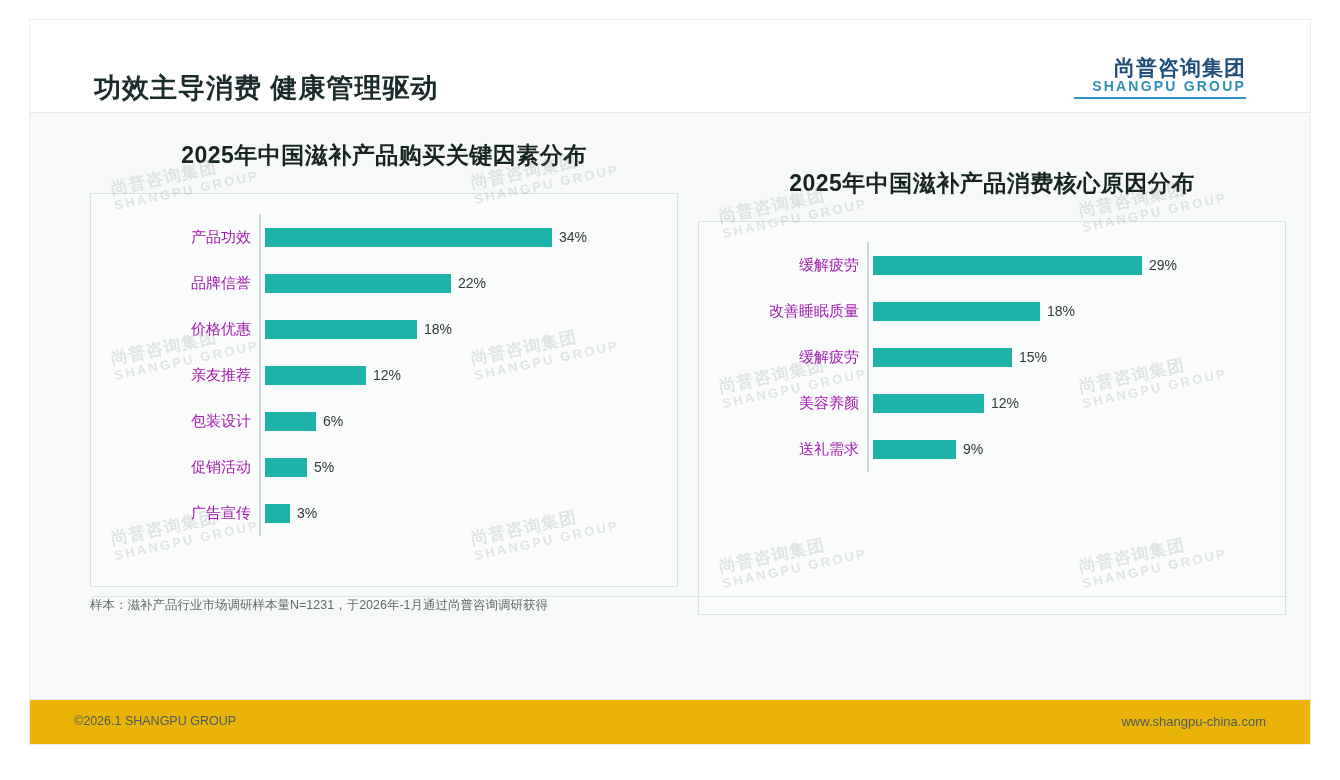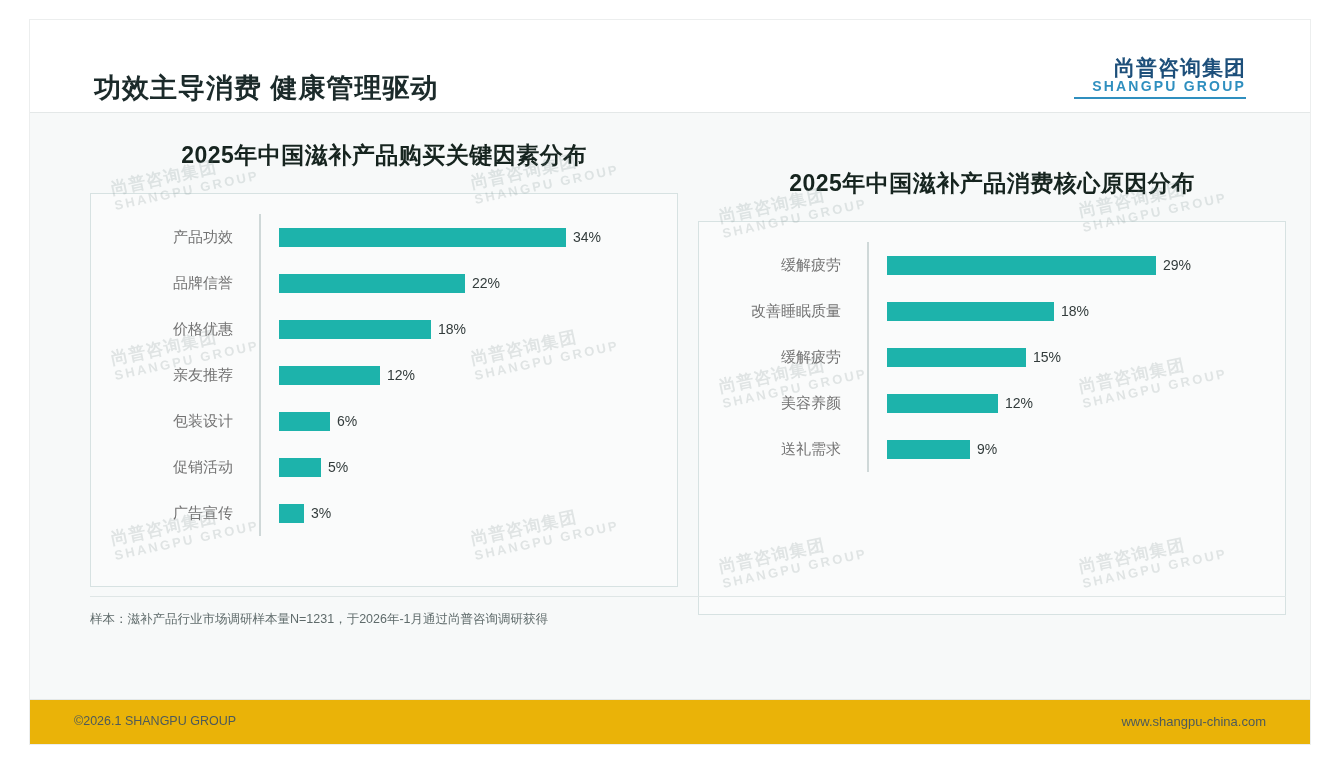--- a/index.html
+++ b/index.html
@@ -108,53 +108,52 @@
     width: 100%;
   }
   .row {
     display: flex;
     align-items: center;
     height: 46px;
   }
   .row-label {
     width: 168px;
     text-align: right;
-    padding-right: 26px;
+    padding-right: 8px;
     font-size: 15px;
-    color: #737373;
+    color: #a21caf;
     box-sizing: border-box;
     white-space: nowrap;
   }
   .bar-area {
     position: relative;
     flex: 1;
     height: 100%;
     display: flex;
     align-items: center;
     border-left: 2px solid #cfd8d8;
-    padding-left: 18px;
+    padding-left: 4px;
   }
   .bar {
     height: 19px;
     background: #1db3ab;
   }
   .bar-value {
     font-size: 14px;
     color: #333c3c;
     margin-left: 7px;
     white-space: nowrap;
   }
   
   .footnote {
     position: absolute;
     left: 60px;
     top: 576px;
     width: 1196px;
     border-top: 1px solid #dfe6e6;
-    padding-top: 14px;
     font-size: 12.5px;
     color: #5f6b6b;
   }
   .footer {
     position: absolute;
     left: 0;
     bottom: 0;
     width: 100%;
     height: 44px;
     background: #eab308;

